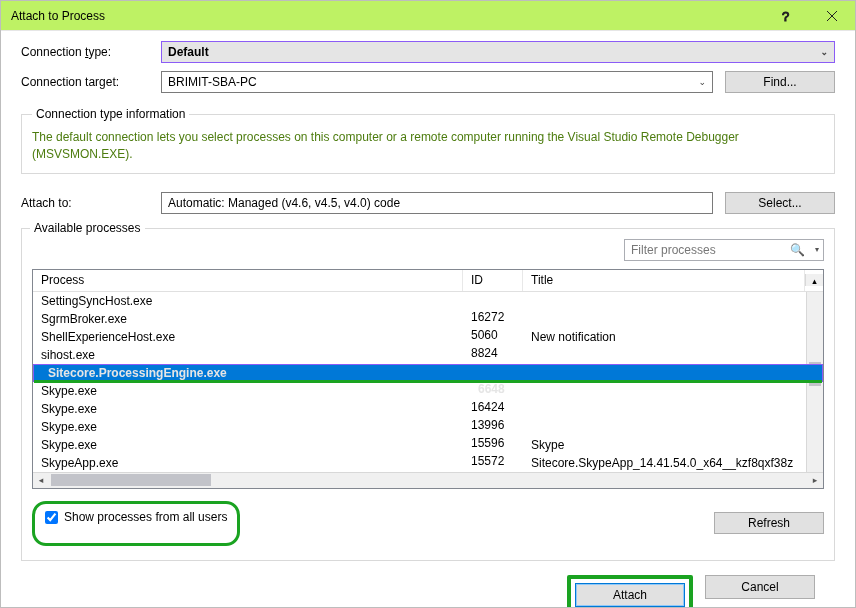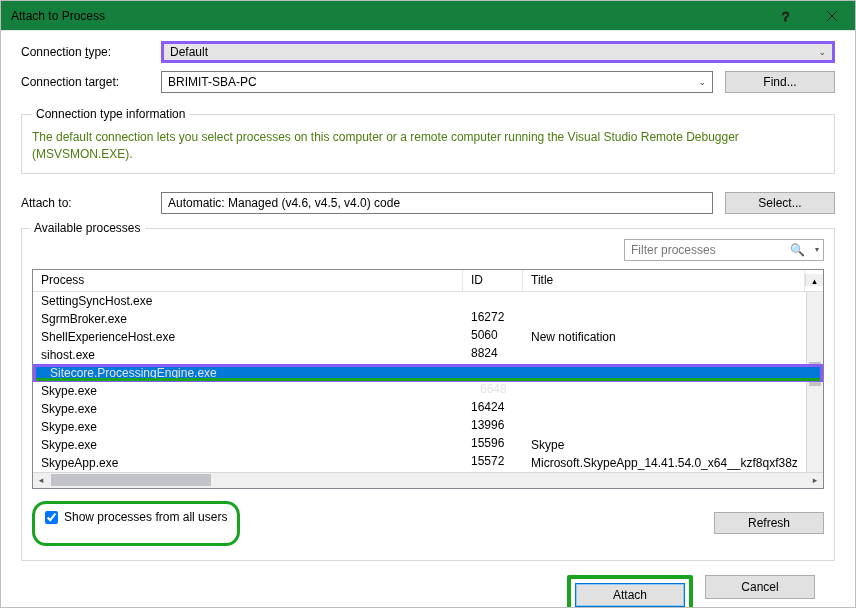--- a/index.html
+++ b/index.html
@@ -1,27 +1,27 @@
 <!DOCTYPE html>
 <html><head>
 <meta charset="utf-8">
 <style>
   * { box-sizing: border-box; font-family: "Segoe UI", Tahoma, sans-serif; }
   html, body { margin:0; padding:0; }
   body { background:#fff; font-size:12px; color:#000; }
   .window { width:856px; height:608px; border:1px solid #bdbdbd; position:relative; display:flex; flex-direction:column; overflow:hidden; }
-  .titlebar { height:30px; background:#15803d; display:flex; align-items:center; border-bottom:1px solid #e6e6e6; }
+  .titlebar { height:30px; background:#bef264; display:flex; align-items:center; border-bottom:1px solid #e6e6e6; }
   .titlebar .title { flex:1; padding-left:10px; font-size:12px; }
   .titlebar .btn { width:46px; height:30px; display:flex; align-items:center; justify-content:center; font-size:14px; }
   .titlebar .btn svg { stroke:#222; }
   .body { flex:1; padding:10px 20px 16px 20px; display:flex; flex-direction:column; }
   .row { display:flex; align-items:center; margin-bottom:8px; }
   .row .lbl { width:140px; }
   .lbl .ul { text-decoration: underline; }
-  .sel { flex:1; height:22px; border:3px solid #8b5cf6; background:#e5e5e5; display:flex; align-items:center; padding:0 6px; position:relative; }
+  .sel { flex:1; height:22px; border:1px solid #8b5cf6; background:#e5e5e5; display:flex; align-items:center; padding:0 6px; position:relative;font-weight:bold; }
   .sel .caret, .inp .caret { position:absolute; right:6px; top:50%; transform:translateY(-50%); font-size:9px; color:#444;}
   .inp { flex:1; height:22px; border:1px solid #7a7a7a; background:#fff; display:flex; align-items:center; padding:0 6px; position:relative;}
   .readonly { flex:1; height:22px; border:1px solid #7a7a7a; background:#fff; display:flex; align-items:center; padding:0 6px; }
   .btn-std { width:110px; height:22px; border:1px solid #adadad; background:#e1e1e1; display:flex; align-items:center; justify-content:center; margin-left:12px; }
   fieldset { border:1px solid #d9d9d9; margin:6px 0 10px 0; padding:8px 10px 10px 10px; }
   fieldset legend { padding:0 4px; }
   fieldset .desc { color:#4d7c0f; line-height:1.4; }
   .group { border:1px solid #d9d9d9; padding:10px 10px 14px 10px; flex:1; display:flex; flex-direction:column; position:relative; margin-top:6px;}
   .group .legend { position:absolute; top:-8px; left:8px; background:#fff; padding:0 4px; }
   .filter-row { display:flex; justify-content:flex-end; margin-bottom:8px; }
@@ -170,21 +170,21 @@
               <div class="c c-t"></div>
             </div>
             <div class="trow">
               <div class="c c-p">Skype.exe</div>
               <div class="c c-id">15572</div>
               <div class="c c-t">Skype</div>
             </div>
             <div class="trow">
               <div class="c c-p">SkypeApp.exe</div>
               <div class="c c-id">12228</div>
-              <div class="c c-t">Microsoft.SkypeApp_14.41.54.0_x64__kzf8qxf38z</div>
+              <div class="c c-t">Sitecore.SkypeApp_14.41.54.0_x64__kzf8qxf38z</div>
             </div>
           </div>
         <div class="hscroll">
           <div class="arrow">◂</div>
           <div class="thumb"></div>
           <div style="flex:1"></div>
           <div class="arrow">▸</div>
         </div>
       </div>
 

